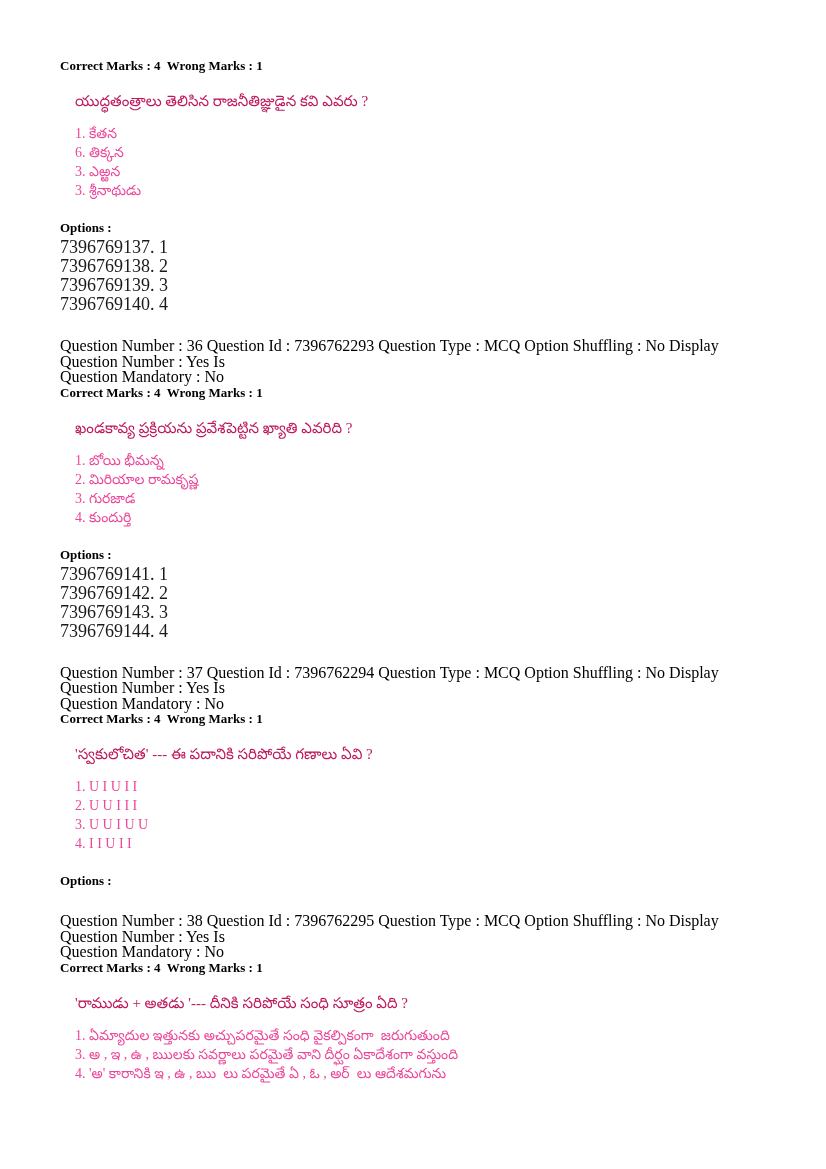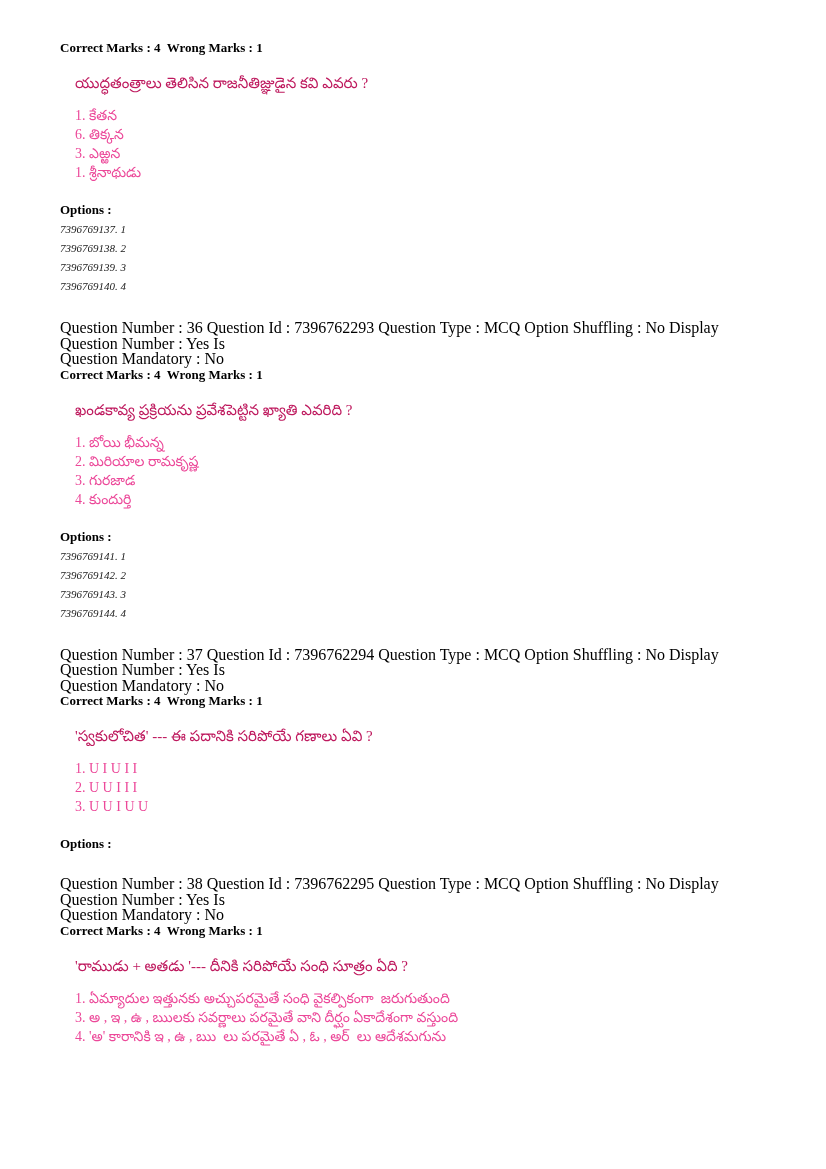--- a/index.html
+++ b/index.html
@@ -11,21 +11,21 @@
     width: 826px;
     height: 1169px;
     overflow: hidden;
     font-family: "Liberation Serif", serif;
     color: #000000;
   }
   .page {
     box-sizing: border-box;
     width: 826px;
     height: 1169px;
-    padding: 40px 58px 0 60px;
+    padding: 58px 58px 0 60px;
     background: #ffffff;
   }
   section.question-block {
     margin-bottom: 24px;
   }
   .meta-line {
     font-weight: normal;
     font-size: 16px;
     line-height: 15.5px;
     white-space: pre-wrap;
@@ -55,39 +55,38 @@
     white-space: pre-wrap;
   }
   .options-label {
     font-weight: bold;
     font-size: 13px;
     line-height: 16px;
     margin-top: 20px;
     margin-bottom: 2px;
   }
   .option-id-line {
-    font-size: 11px;
+    font-size: 18px;
     line-height: 19px;
     color: #1a1a1a;
-    font-style: italic;
   }
 </style>
 </head>
 <body>
 
 <div class="page">
 
   <section class="question-block">
     <div class="marks-line">Correct Marks : 4  Wrong Marks : 1</div>
     <div class="question-text">యుద్ధతంత్రాలు తెలిసిన రాజనీతిజ్ఞుడైన కవి ఎవరు ?</div>
     <div class="choices">
       <div class="choice-item">1. కేతన</div>
       <div class="choice-item">6. తిక్కన</div>
       <div class="choice-item">3. ఎఱ్ఱన</div>
-      <div class="choice-item">1. శ్రీనాథుడు</div>
+      <div class="choice-item">3. శ్రీనాథుడు</div>
     </div>
     <div class="options-label">Options :</div>
     <div>
       <div class="option-id-line">7396769137. 1</div>
       <div class="option-id-line">7396769138. 2</div>
       <div class="option-id-line">7396769139. 3</div>
       <div class="option-id-line">7396769140. 4</div>
     </div>
   </section>
 
@@ -113,20 +112,21 @@
 
   <section class="question-block">
     <div class="meta-line">Question Number : 37 Question Id : 7396762294 Question Type : MCQ Option Shuffling : No Display Question Number : Yes Is</div>
     <div class="meta-line">Question Mandatory : No</div>
     <div class="marks-line">Correct Marks : 4  Wrong Marks : 1</div>
     <div class="question-text">'స్వకులోచిత' --- ఈ పదానికి సరిపోయే గణాలు ఏవి ?</div>
     <div class="choices">
       <div class="choice-item">1. U I U I I</div>
       <div class="choice-item">2. U U I I I</div>
       <div class="choice-item">3. U U I U U</div>
+      <div class="choice-item">4. I I U I I</div>
     </div>
     <div class="options-label">Options :</div>
   </section>
 
   <section class="question-block">
     <div class="meta-line">Question Number : 38 Question Id : 7396762295 Question Type : MCQ Option Shuffling : No Display Question Number : Yes Is</div>
     <div class="meta-line">Question Mandatory : No</div>
     <div class="marks-line">Correct Marks : 4  Wrong Marks : 1</div>
     <div class="question-text">'రాముడు + అతడు '--- దీనికి సరిపోయే సంధి సూత్రం ఏది ?</div>
     <div class="choices">

